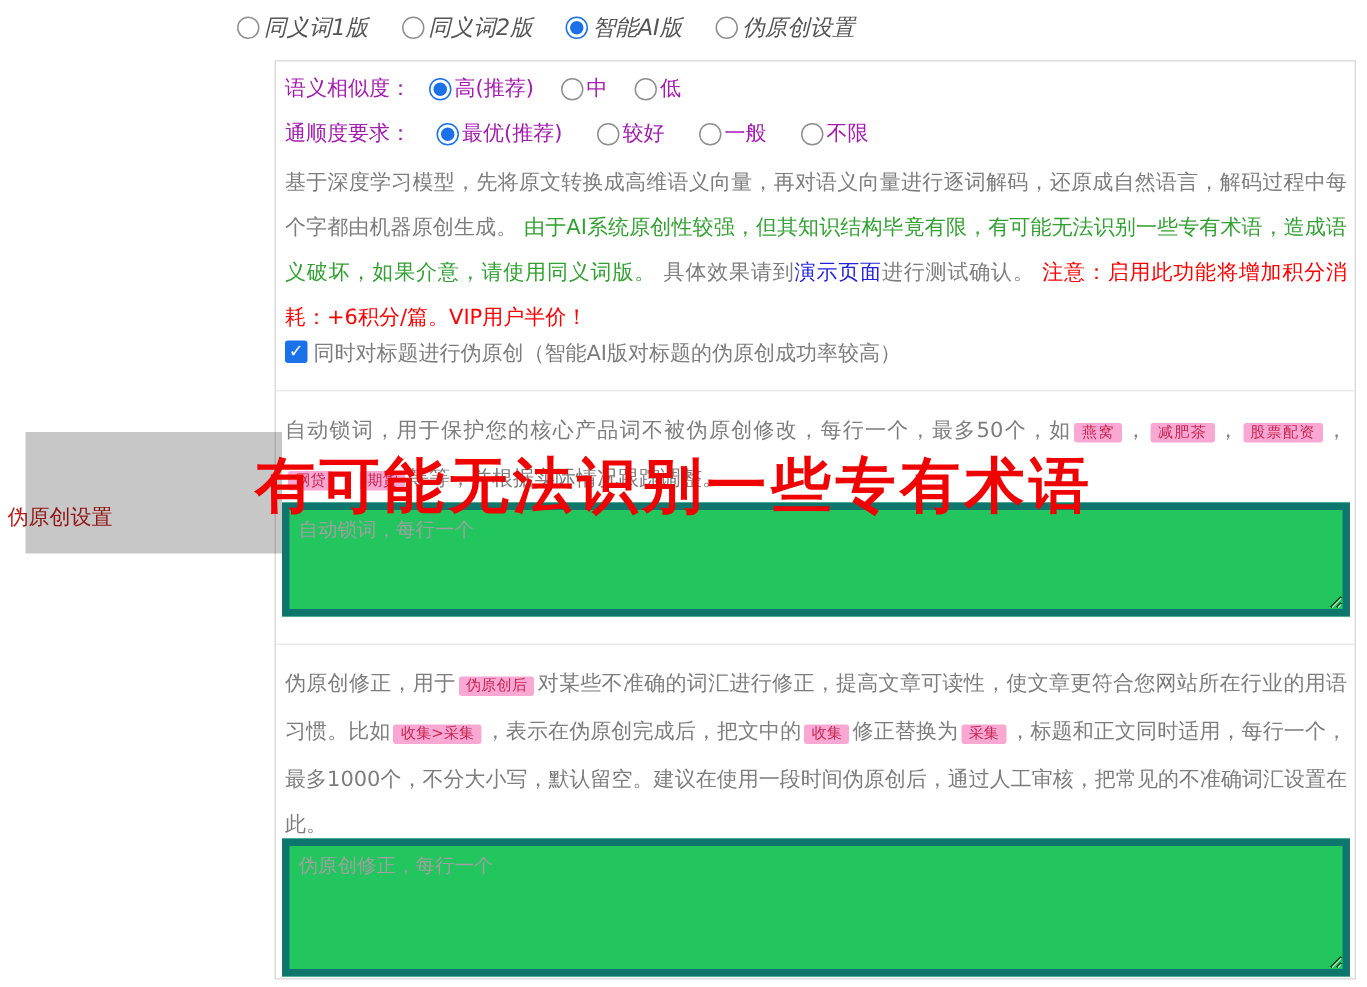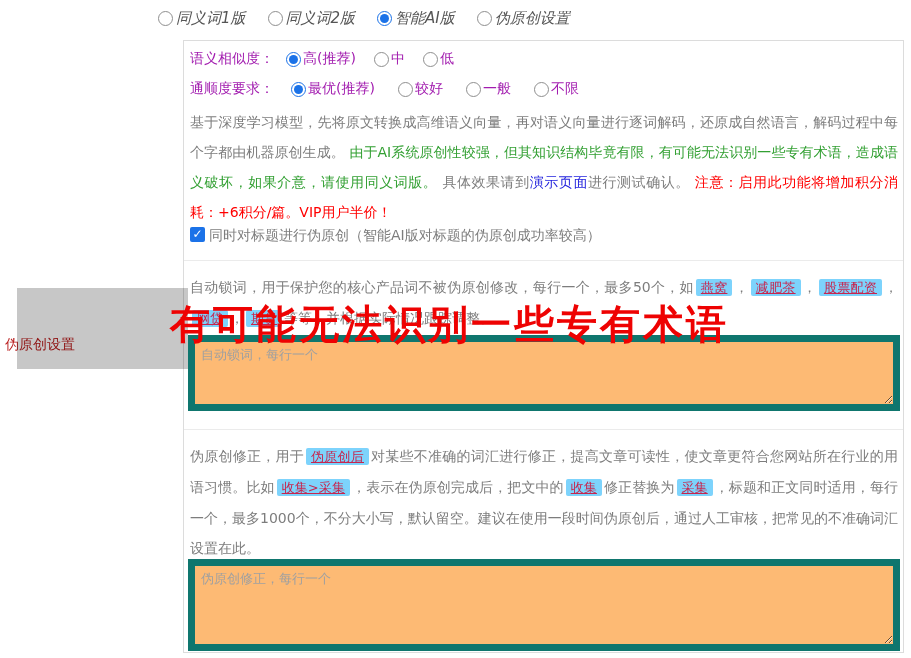--- a/index.html
+++ b/index.html
@@ -26,33 +26,33 @@
     font-size:14px; color:#a21caf; }
   .opt-row .row-label { margin-right:-6px; }
   .opt-row .radio-item { gap:2px; }
 
   .desc { position:absolute; left:6px; width:708px; font-size:14px; line-height:30px;
     color:#7d7d7d; text-align:justify; }
   .seg-gray  { color:#7d7d7d; }
   .seg-green { color:#33a033; }
   .seg-red   { color:#ff0000; }
   .seg-link  { color:#2222dd; cursor:pointer; }
-  .seg-tag   { color:#c7254e; background:#7dd3fc; border-radius:2px; padding:1px 5px;
-    font-size:13px; margin:0 2px; white-space:nowrap;text-decoration:underline; }
+  .seg-tag   { color:#c7254e; background:#f9a8d4; border-radius:2px; padding:1px 5px;
+    font-size:10px; margin:0 2px; white-space:nowrap; }
 
   .cb-row { position:absolute; left:6px; display:flex; align-items:flex-start; gap:4px;
     font-size:14px; color:#7d7d7d; cursor:pointer; }
   .checkbox { width:15px; height:15px; background:#1b72e8; border-radius:2px; position:relative;
     flex:0 0 auto; }
   .checkbox::after { content:'✓'; position:absolute; left:0; top:0; width:15px; height:15px;
     color:#fff; font-size:12px; line-height:15px; text-align:center; font-weight:bold; }
 
   .divider { position:absolute; left:0; width:719px; border-top:1px solid #ebebeb; }
 
-  textarea { position:absolute; left:4px; width:712px; border:7px solid #0f766e; background:#fdba74;
+  textarea { position:absolute; left:4px; width:712px; border:5px solid #0f766e; background:#22c55e;
     font-size:13px; color:#555; padding:4px 6px; resize:both;
     font-family:"DejaVu Sans","Liberation Sans",sans-serif; }
   textarea::placeholder { color:#a0a0a0; opacity:1; }
   #ta-lock { top:294px; height:76px; }
   #ta-fix  { top:518px; height:92px; }
 
   
   .form-label { position:absolute; left:5px; top:336px; font-size:14px; color:#b91c1c; z-index:1;font-family:Liberation Serif, serif; }
 
   

